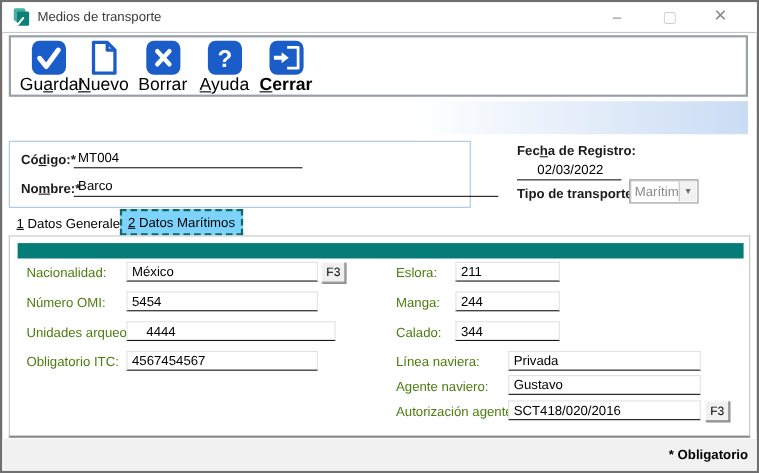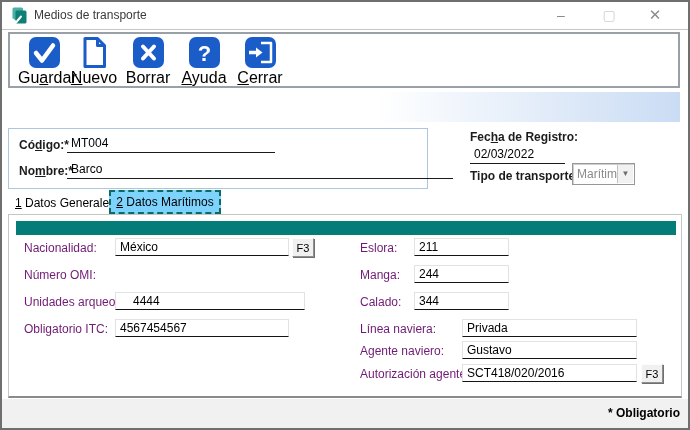--- a/index.html
+++ b/index.html
@@ -22,33 +22,33 @@
   #band{position:absolute;left:6px;top:90px;width:672px;height:30px;background:linear-gradient(to right,#ffffff 55%,#cadcf4 100%);}
   
   #groupbox{position:absolute;left:6px;top:126px;width:420px;height:61px;border:1px solid #abc6de;background:#fff;padding-left:36px;}
   .blabel{font-size:12px;font-weight:bold;color:#1c1c1c;white-space:nowrap;}
   .linefield{background:transparent;border:none;border-bottom:1px solid #1a1a1a;font-size:12px;color:#000;padding:0 2px 1px 4px;outline:none;}
   #codigo-label{position:absolute;left:10px;top:9px;}
   #codigo-input{position:absolute;left:58px;top:5px;width:208px;height:19px;}
   #nombre-label{position:absolute;left:10px;top:35px;}
   #nombre-input{position:absolute;left:58px;top:31px;width:386px;height:19px;}
   #fecha-label{position:absolute;left:468px;top:128px;}
-  #fecha-input{position:absolute;left:468px;top:143px;width:95px;height:19px;background:#fff;}
+  #fecha-input{position:absolute;left:468px;top:143px;width:95px;height:19px;background:#fff;text-align:center;}
   #tipo-label{position:absolute;left:468px;top:167px;}
   #combo{position:absolute;left:570px;top:161px;width:63px;height:22px;border:1px solid #979797;background:#fff;box-shadow:inset 1px 1px 0 #cfcfcf;}
   #combo-value{position:absolute;left:4px;top:3px;font-size:12px;color:#8a8a8a;white-space:nowrap;}
   #combo-arrow{position:absolute;right:1px;top:1px;bottom:1px;width:16px;background:#f1f1f1;border-left:1px solid #c2c2c2;text-align:center;line-height:18px;font-size:8px;color:#6d6d6d;}
   
   .tab{position:absolute;font-size:12px;color:#000;cursor:default;}
   #tab-1{left:13px;top:194px;}
   #tab-2{left:107px;top:188px;width:112px;height:24px;border:2px dashed #0c6a64;background:#7dd3fc;text-align:center;line-height:20px;}
   
   #panel{position:absolute;left:6px;top:212px;width:674px;height:184px;background:#fff;border:1px solid #c5c5c5;border-bottom:2px solid #8a8a8a;}
   #tealbar{position:absolute;left:7px;top:6px;width:660px;height:14px;background:#047d78;}
-  .flabel{position:absolute;font-size:12px;color:#701a75;white-space:nowrap;}
+  .flabel{position:absolute;font-size:12px;color:#4d7c0f;white-space:nowrap;}
   .boxfield{position:absolute;height:18px;background:#fff;border:1px solid #e2e2e2;border-bottom:1px solid #141414;font-size:12px;color:#000;padding:0 2px 1px 4px;outline:none;}
   .f3btn{position:absolute;width:22px;height:19px;font-size:11px;color:#000;background:#f0f0f0;border:1px solid #8f8f8f;border-top-color:#fdfdfd;border-left-color:#fdfdfd;box-shadow:1px 1px 0 #707070;padding:0;cursor:default;}
   
   #statusbar{position:absolute;left:0;right:0;top:397px;bottom:0;background:#f1f1f1;}
   #required-note{position:absolute;right:8px;top:7px;font-size:12px;font-weight:bold;color:#000;}
 </style>
 </head>
 <body>
 
 <div id="window">
@@ -97,21 +97,21 @@
     </div>
     <div class="tbtn" style="left:168px;">
       <span class="ticon">
         <svg viewBox="0 0 33 33" width="33" height="33">
           <rect x="1" y="1" width="31" height="31" rx="7" fill="#1a5dc8"></rect>
           <text x="16.5" y="24.5" font-size="22" font-weight="bold" fill="#fff" text-anchor="middle" font-family="'Liberation Sans',sans-serif">?</text>
         </svg>
       </span>
       <span class="tlabel"><u>A</u>yuda</span>
     </div>
-    <div class="tbtn" style="left:224px;">
+    <div class="tbtn" style="left:224px;font-weight:bold;">
       <span class="ticon">
         <svg viewBox="0 0 33 33" width="33" height="33">
           <rect x="1" y="1" width="31" height="31" rx="7" fill="#1a5dc8"></rect>
           <path d="M17 7 h10 v19 h-10" fill="none" stroke="#fff" stroke-width="2.5" stroke-linejoin="round"></path>
           <path d="M5 16.5 h8" stroke="#fff" stroke-width="3.5"></path>
           <path d="M12 11.5 l6.5 5 l-6.5 5 z" fill="#fff"></path>
         </svg>
       </span>
       <span class="tlabel"><u>C</u>errar</span>
     </div>
@@ -139,20 +139,21 @@
   <span id="tab-2" class="tab"><u>2</u> Datos Marítimos</span>
 
   <div id="panel">
     <div id="tealbar"></div>
 
     <span class="flabel" style="left:15px;top:26px;">Nacionalidad:</span>
     <input class="boxfield" style="left: 106px; top: 23px; width: 174px;" value="México">
     <button class="f3btn" style="left:283px;top:23px;">F3</button>
 
     <span class="flabel" style="left:15px;top:53px;">Número OMI:</span>
+    <input class="boxfield" style="left: 106px; top: 50px; width: 174px;" value="5454">
 
     <span class="flabel" style="left:15px;top:80px;">Unidades arqueo:</span>
     <input class="boxfield" style="left: 106px; top: 77px; width: 190px; padding-left: 17px;" value="4444">
 
     <span class="flabel" style="left:15px;top:107px;">Obligatorio ITC:</span>
     <input class="boxfield" style="left: 106px; top: 104px; width: 174px;" value="4567454567">
 
     <span class="flabel" style="left:351px;top:26px;">Eslora:</span>
     <input class="boxfield" style="left: 405px; top: 23px; width: 95px;" value="211">
 

